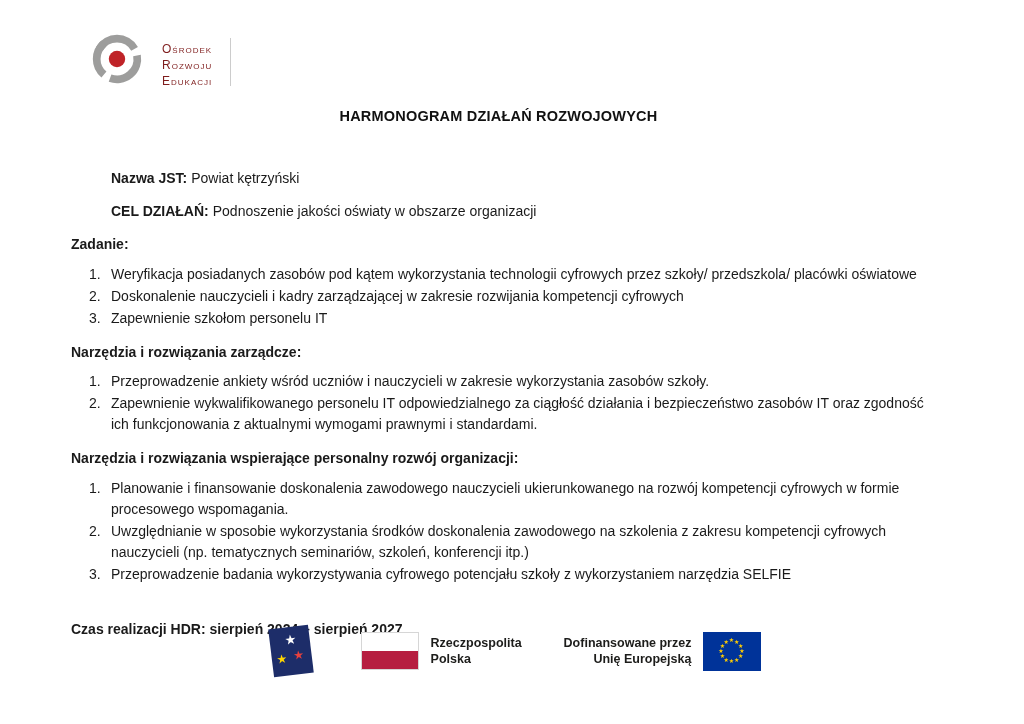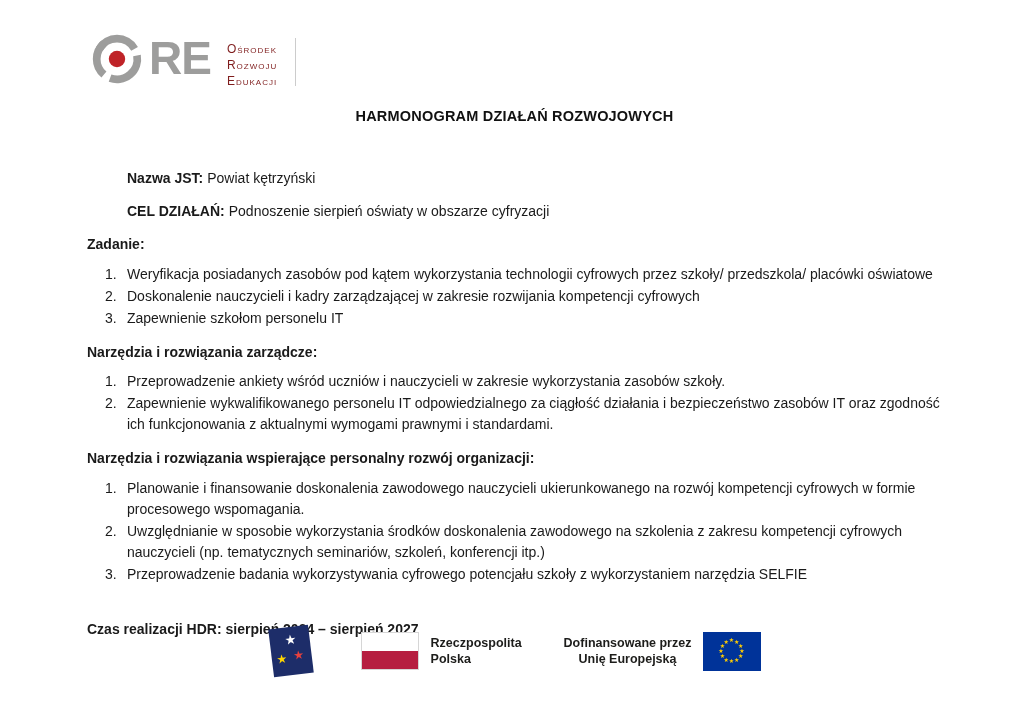--- a/index.html
+++ b/index.html
@@ -19,77 +19,76 @@
   }
   .org {
     margin-left:16px; margin-top:11px;
     font-variant:small-caps; font-size:12px; color:#7f1d1d;
     letter-spacing:1px; line-height:16px;
   }
   .lh-divider { width:1px; height:48px; background:#cccccc; margin:8px 15px 0 18px; }
   .address { margin-top:7px; font-size:9.5px; color:#b9b9b9; line-height:12.5px; letter-spacing:.3px; }
 
   
-  .content { position:absolute; left:87px; top:108px; width:855px; }
+  .content { position:absolute; left:71px; top:108px; width:855px; }
   .doc-title { text-align:center; font-size:14.5px; font-weight:bold; color:#111; letter-spacing:.2px; }
   .field { margin-top:13px; font-size:14px; line-height:1.4;padding-left:40px; }
   .field.first { margin-top:45px; }
   .field-label { font-weight:bold; margin-right:4px; }
   .sec-heading { font-size:14px; font-weight:bold; margin-top:14px; line-height:1.4; }
   ol.num-list { list-style:none; margin-top:9px; }
   ol.num-list li { display:flex; font-size:14px; line-height:1.5; margin-top:1px; }
   .item-num { width:22px; margin-left:18px; flex:none; }
   .item-text { flex:1; }
   .timeline { margin-top:36px; font-size:14px; font-weight:bold; }
 
   
   .footer-logos {
     position:absolute; left:0; right:0; top:620px;
     display:flex; justify-content:center; align-items:center; gap:42px;
   }
   .logo-group { display:flex; align-items:center; gap:12px; }
   .logo-label { font-size:12.5px; font-weight:bold; color:#1d1d1b; line-height:1.3; }
-  .logo-label.right { text-align:center; }
+  .logo-label.right { text-align:right; }
   .pl-flag { width:58px; height:38px; border:1px solid #d6d6d6; display:flex; flex-direction:column; flex:none; }
   .pl-flag .top { flex:1; background:#ffffff; }
   .pl-flag .bottom { flex:1; }
   .fe-mark svg { width:56px; height:62px; display:block; }
   .eu-mark svg { width:58px; height:39px; display:block; }
 </style>
 </head>
 <body>
 
 <div class="page">
 
   <header class="letterhead">
     <span class="ore-mark">
       <svg viewBox="0 0 60 60" aria-hidden="true">
         <path d="M11.81 19.5 A21 21 0 0 1 48.19 19.5" fill="none" stroke-width="8" stroke="#9d9d9c"></path>
         <path d="M50.68 26.35 A21 21 0 0 1 22.82 49.73" fill="none" stroke-width="8" stroke="#9d9d9c"></path>
         <path d="M16.5 46.09 A21 21 0 0 1 16.5 13.91" fill="none" stroke-width="8" stroke="#9d9d9c"></path>
         <circle cx="30" cy="30" r="8.5" fill="#bf2328"></circle>
       </svg>
     </span>
-    <span class="ore-letters">RE</span>
     <div class="org">
       <div>Ośrodek</div>
       <div>Rozwoju</div>
       <div>Edukacji</div>
     </div>
     <div class="lh-divider"></div>
   </header>
 
   <main class="content">
     <h1 class="doc-title">HARMONOGRAM DZIAŁAŃ ROZWOJOWYCH</h1>
 
     <p class="field first">
       <span class="field-label">Nazwa JST:</span><span>Powiat kętrzyński</span>
     </p>
     <p class="field">
-      <span class="field-label">CEL DZIAŁAŃ:</span><span>Podnoszenie sierpień oświaty w obszarze cyfryzacji</span>
+      <span class="field-label">CEL DZIAŁAŃ:</span><span>Podnoszenie jakości oświaty w obszarze organizacji</span>
     </p>
 
     <h2 class="sec-heading">Zadanie:</h2>
     <ol class="num-list">
       <li>
         <span class="item-num">1.</span>
         <span class="item-text">Weryfikacja posiadanych zasobów pod kątem wykorzystania technologii cyfrowych przez szkoły/ przedszkola/ placówki oświatowe</span>
       </li>
       <li>
         <span class="item-num">2.</span>

